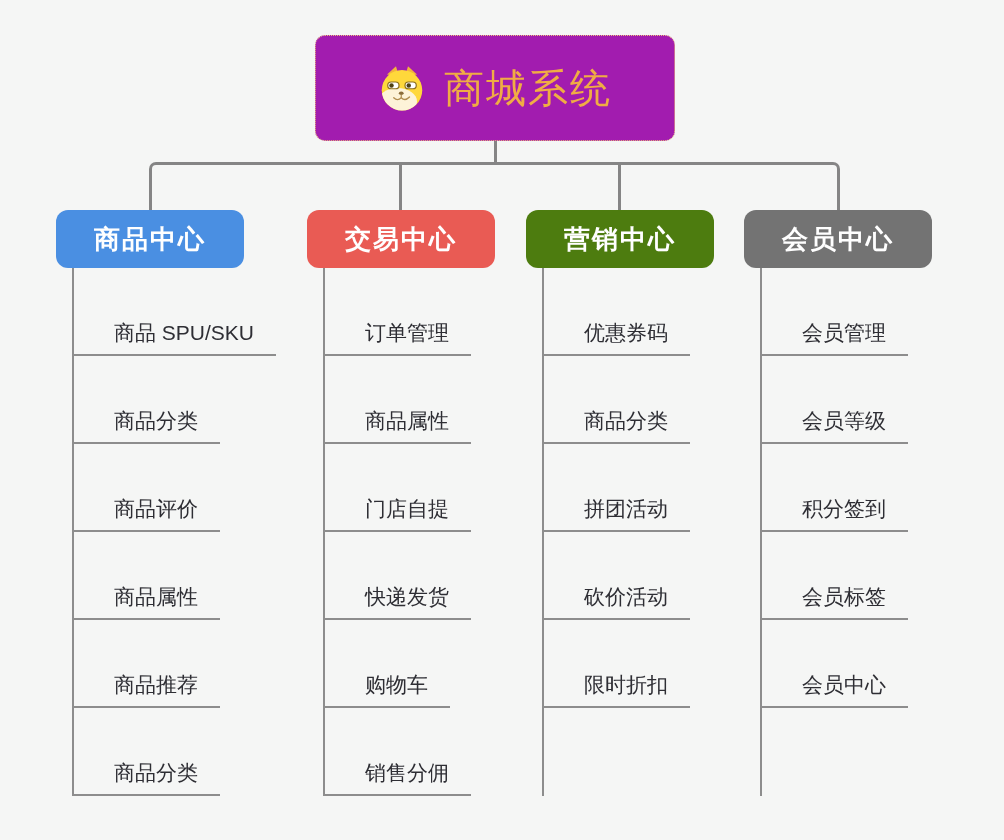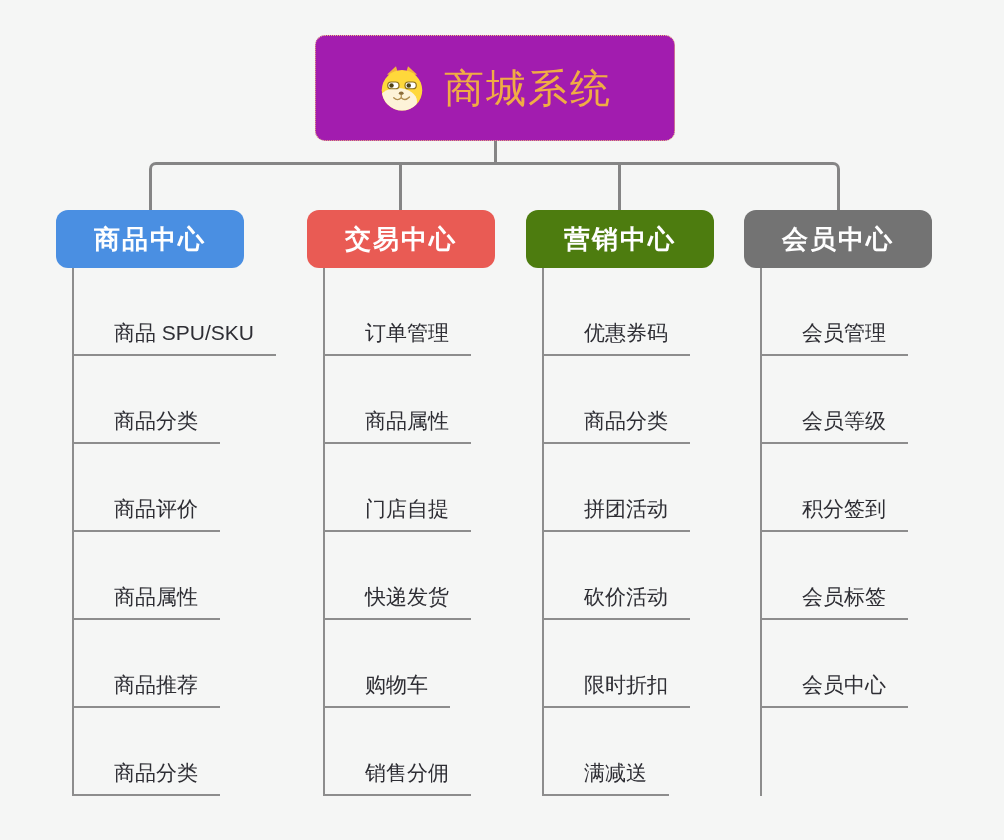--- a/index.html
+++ b/index.html
@@ -201,23 +201,20 @@
         </div>
       <div class="item">
           <span class="item-label">拼团活动</span>
         </div>
       <div class="item">
           <span class="item-label">砍价活动</span>
         </div>
       <div class="item">
           <span class="item-label">限时折扣</span>
         </div>
-      <div class="item">
-          <span class="item-label">满减送</span>
-        </div>
     </div>
   </div>
 
   <div class="branch b4">
     <div class="branch-header" style="background-color: #737373;">
       <span>会员中心</span>
     </div>
     <div class="branch-items">
       <div class="branch-vline"></div>
       <div class="item">

